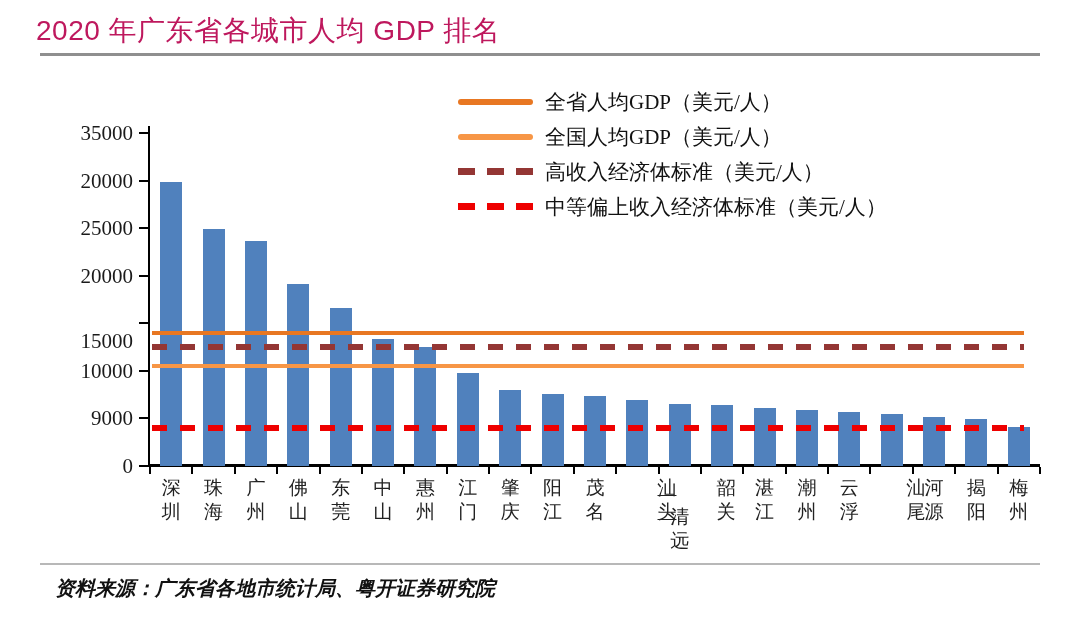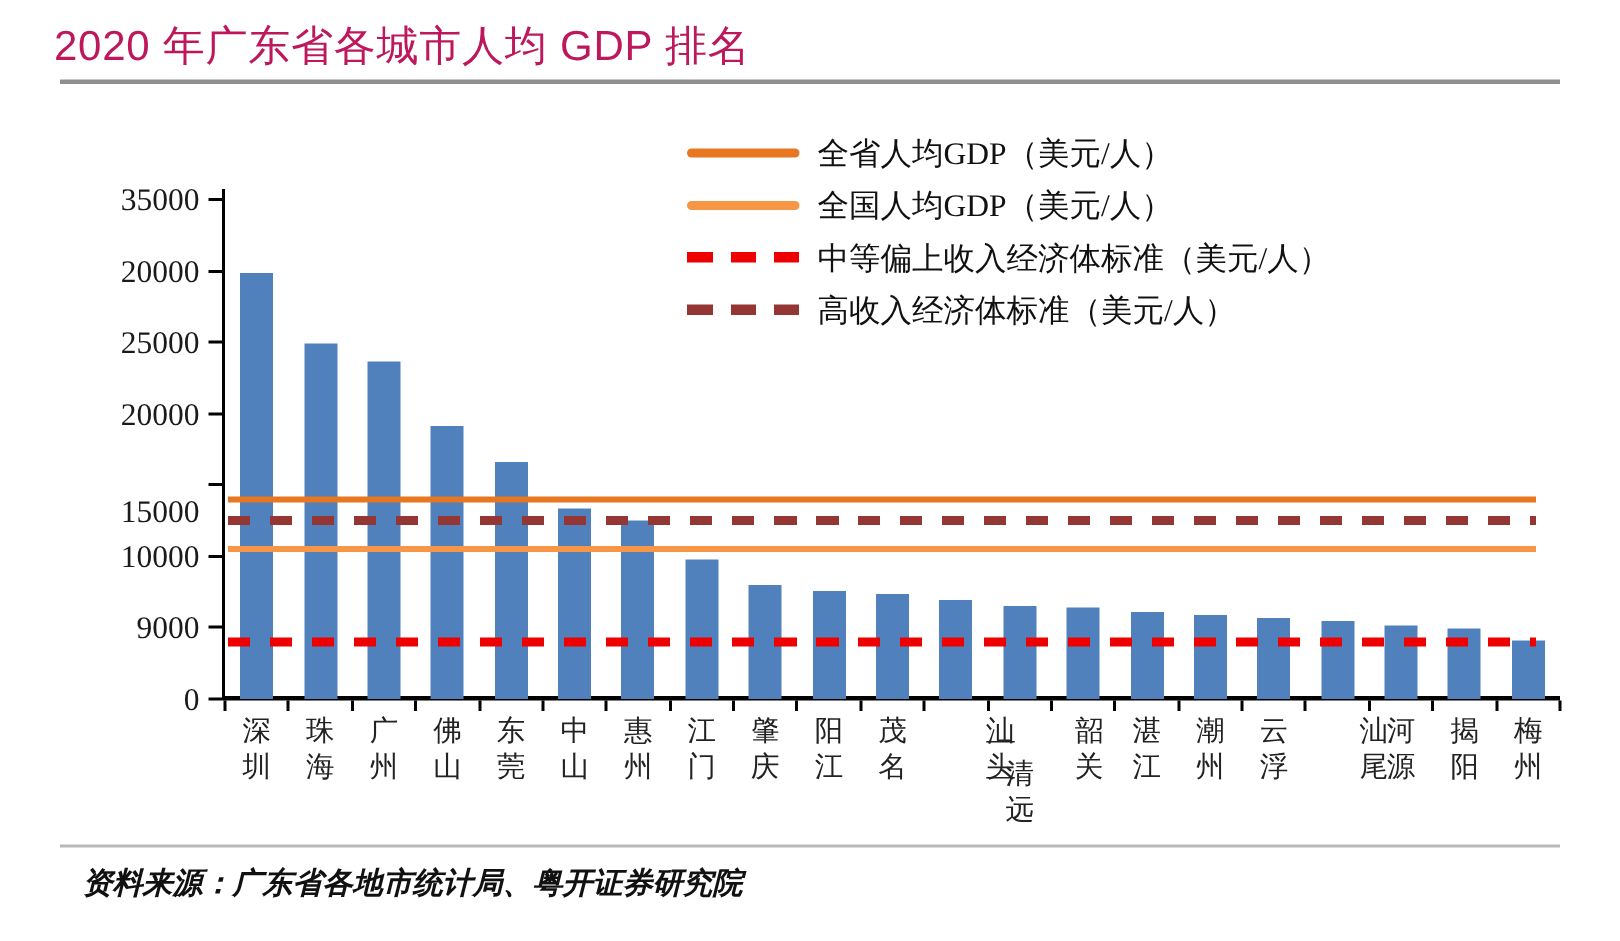--- a/index.html
+++ b/index.html
@@ -137,25 +137,25 @@
     <div id="legend">
         <div class="legend-row">
           <div class="legend-swatch" style="height: 6px; border-radius: 3px; background: rgb(232, 119, 34);"></div>
           <div class="legend-label">全省人均GDP（美元/人）</div>
         </div>
         <div class="legend-row">
           <div class="legend-swatch" style="height: 6px; border-radius: 3px; background: rgb(247, 150, 70);"></div>
           <div class="legend-label">全国人均GDP（美元/人）</div>
         </div>
         <div class="legend-row">
+          <div class="legend-swatch" style="height: 7px; background: repeating-linear-gradient(90deg, rgb(148, 54, 52) 0px, rgb(148, 54, 52) 17px, transparent 17px, transparent 29px);"></div>
+          <div class="legend-label">高收入经济体标准（美元/人）</div>
+        </div>
+        <div class="legend-row">
           <div class="legend-swatch" style="height: 7px; background: repeating-linear-gradient(90deg, rgb(238, 0, 0) 0px, rgb(238, 0, 0) 17px, transparent 17px, transparent 29px);"></div>
           <div class="legend-label">中等偏上收入经济体标准（美元/人）</div>
-        </div>
-        <div class="legend-row">
-          <div class="legend-swatch" style="height: 7px; background: repeating-linear-gradient(90deg, rgb(148, 54, 52) 0px, rgb(148, 54, 52) 17px, transparent 17px, transparent 29px);"></div>
-          <div class="legend-label">高收入经济体标准（美元/人）</div>
         </div>
       </div>
   </div>
 
   <div id="source-rule"></div>
   <div id="source-note">资料来源：广东省各地市统计局、粤开证券研究院</div>
 </div>
 
 </body></html>

